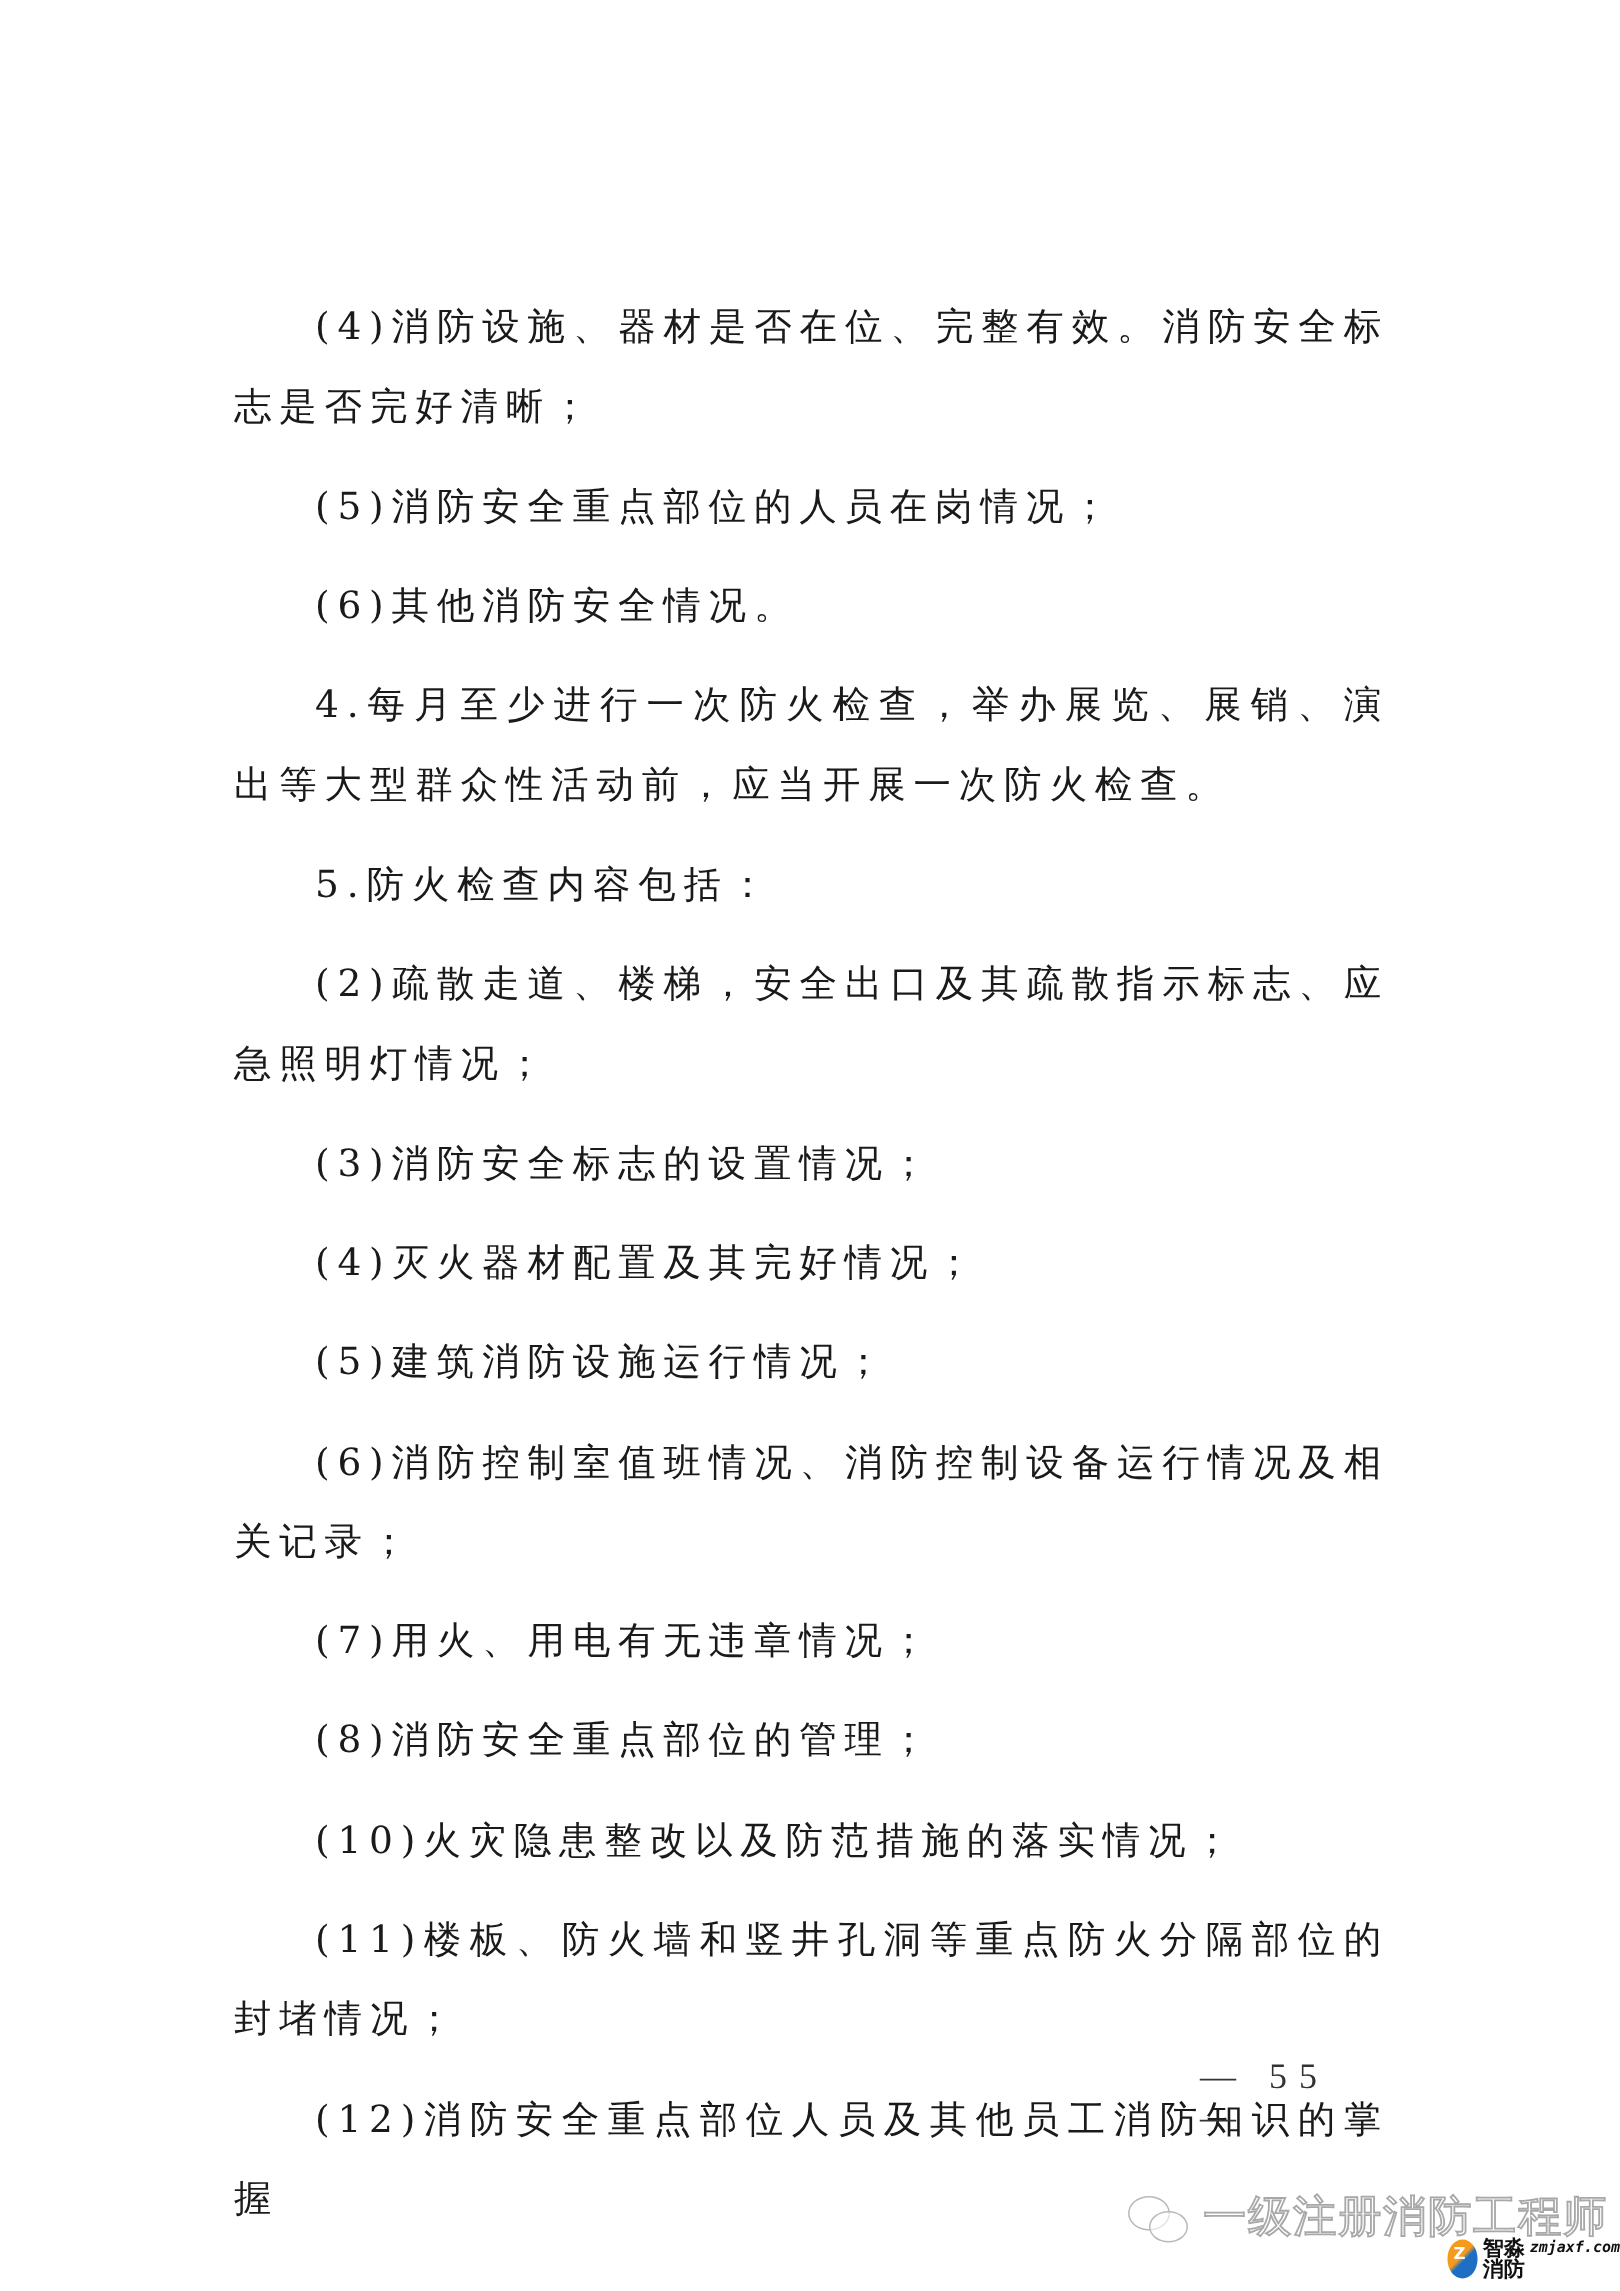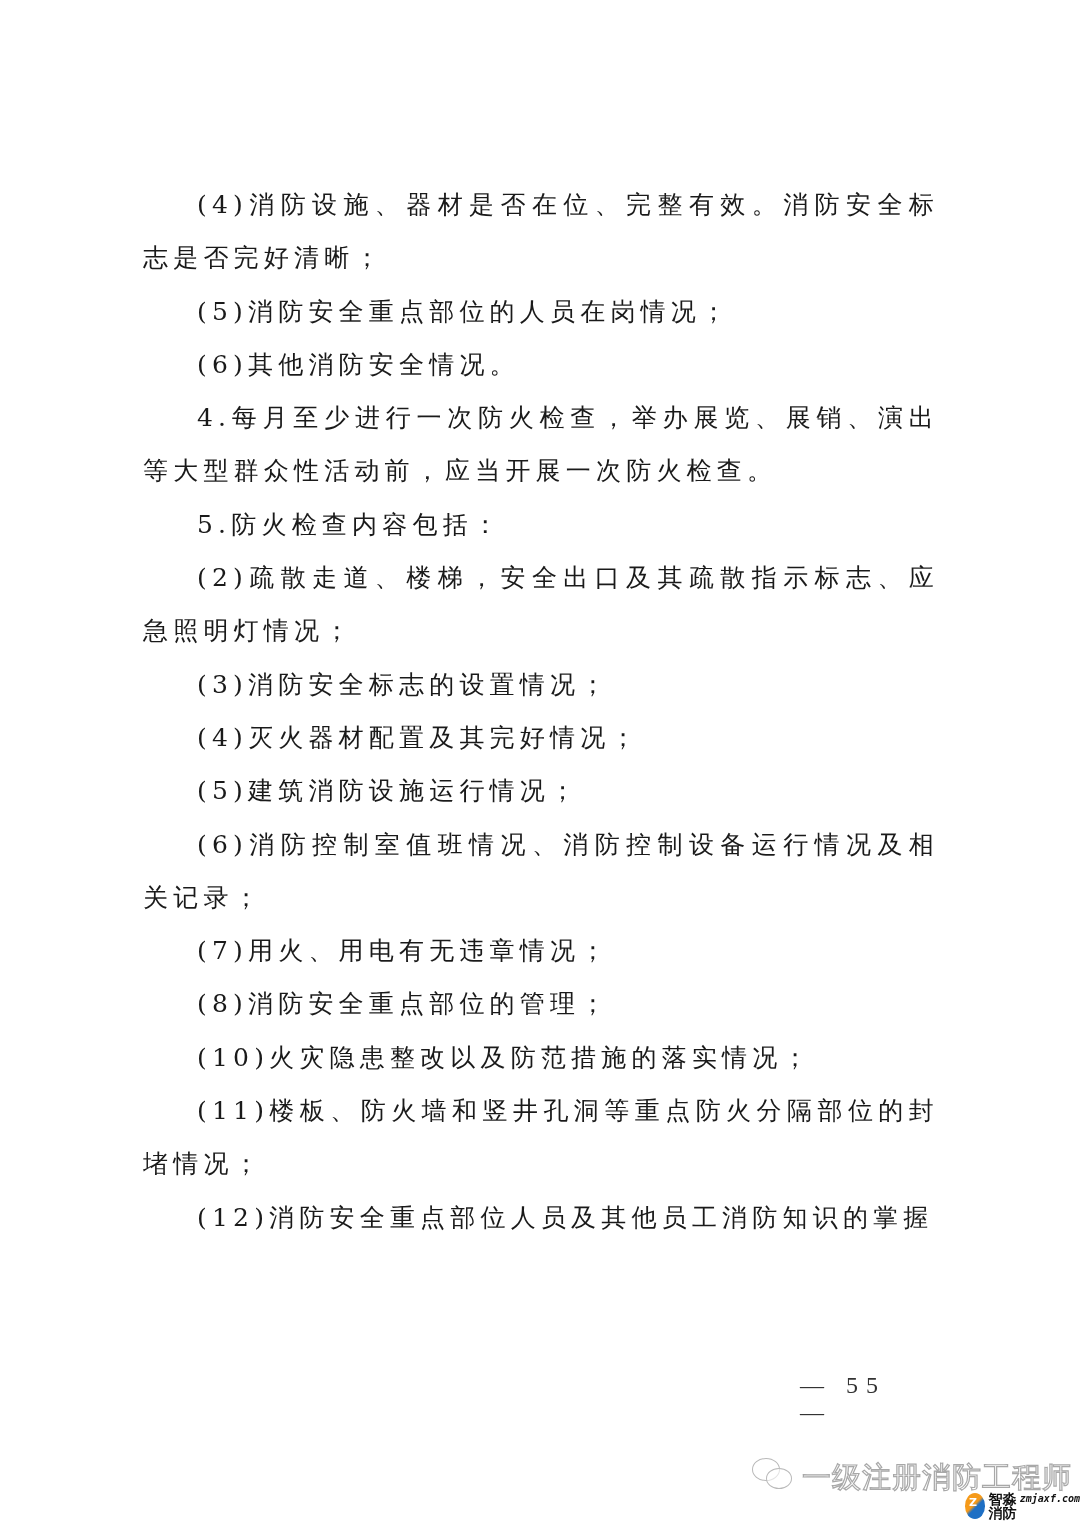--- a/index.html
+++ b/index.html
@@ -4,30 +4,30 @@
 <style>
   html, body { margin: 0; padding: 0; }
   body {
     width: 1080px; height: 1527px; background: #ffffff; position: relative; overflow: hidden;
     font-family: "DejaVu Serif", "Liberation Serif", serif; color: #1a1a1a;
   }
   .page-body {
     position: absolute; left: 143px; top: 178px; width: 796px;
   }
   .para {
-    font-size: 25px; line-height: 53.3px; margin: 0; letter-spacing: 5.2px;
+    font-size: 25px; line-height: 53.3px; margin: 13px; letter-spacing: 5.2px;
     text-align: justify; text-align-last: left;
     text-indent: 54px;
   }
   .page-number {
     position: absolute; left: 800px; top: 1360px; width: 120px; font-size: 24px; color: #333;
     letter-spacing: 8px; font-family: "Liberation Serif", serif;  margin-top: 12px;
   }
   .watermark {
-    position: absolute; left: 752px; top: 1458px; display: flex; align-items: flex-start;
+    position: absolute; left: 752px; top: 1458px; display: flex; align-items: flex-end;
   }
   .wechat-icon { width: 42px; height: 34px; position: relative; margin-right: 8px; }
   .bubble { position: absolute; border: 1.5px solid #b9b9b9; border-radius: 50%; background: rgba(255,255,255,0.6); }
   .bubble.b1 { left: 0; top: 0; width: 26px; height: 21px; }
   .bubble.b2 { left: 14px; top: 10px; width: 24px; height: 19px; }
   .wm-text {
     font-family: "DejaVu Sans", sans-serif; font-size: 29px; color: #fff; letter-spacing: 1px;
     -webkit-text-stroke: 1.2px #a8a8a8;
   }
   .brand { position: absolute; left: 965px; top: 1492px; display: flex; align-items: center; }

